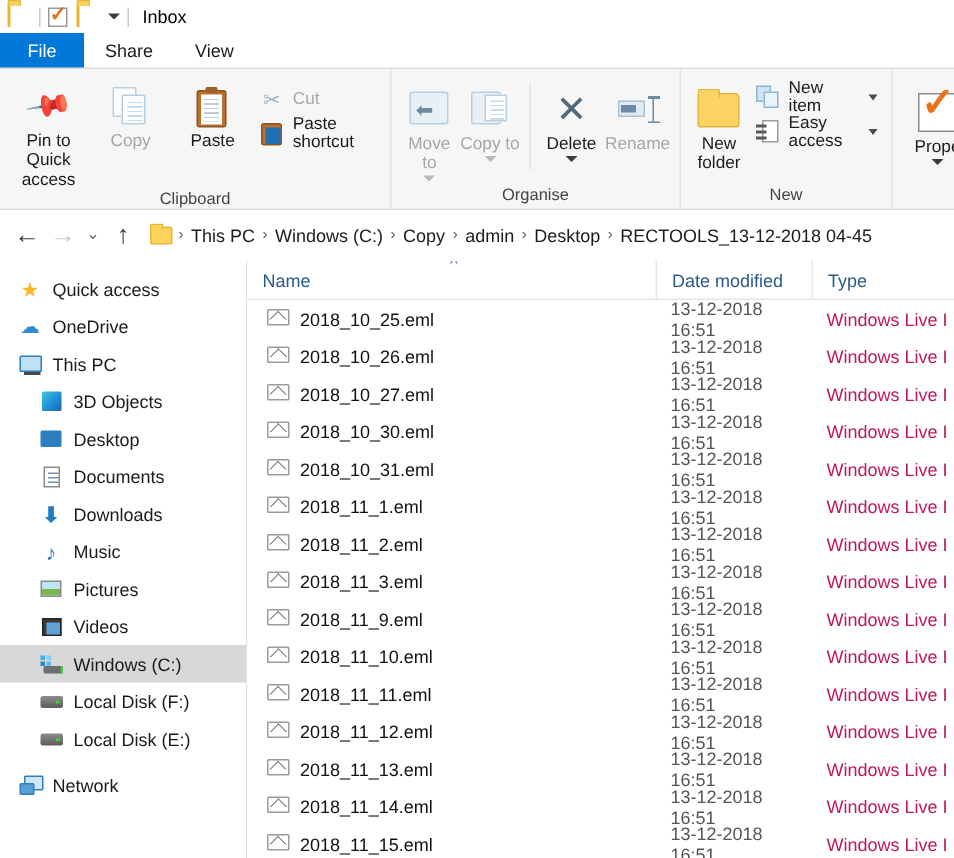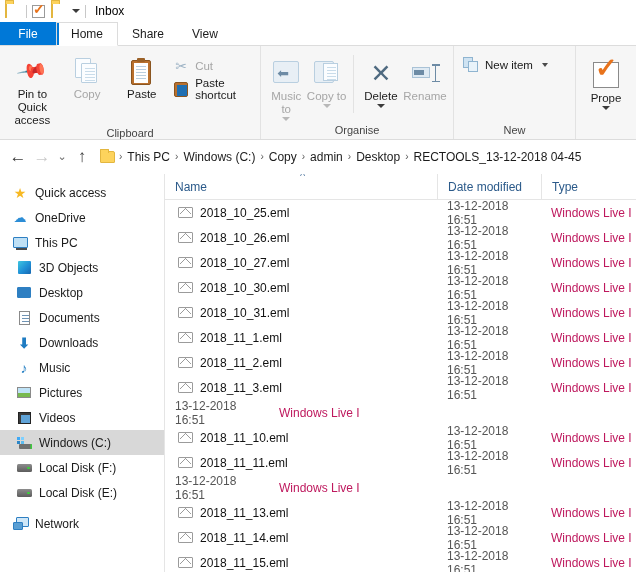--- a/index.html
+++ b/index.html
@@ -157,21 +157,21 @@
   .content { display:flex; height: 398px; }
   .sidebar {
     width: 165px; flex:none; background:#ffffff;
     border-right: 1px solid #e5e5e5;
     padding-top: 6px; overflow:hidden;
   }
   .nav-item {
     height: 25px; display:flex; align-items:center; gap:7px;
     padding-left: 12px; font-size:12px; color:#1b1b1b; white-space:nowrap;
   }
-  .nav-item.indent { padding-left: 16px; }
+  .nav-item.indent { padding-left: 26px; }
   .nav-item.selected { background:#d8d8d8; }
   .nav-ico { width:16px;height:16px;flex:none;display:flex;align-items:center;justify-content:center;}
 
   
   .ic-star { color:#f7b924; font-size:14px; line-height:1; }
   .ic-cloud { color:#2c8dd6; font-size:13px; line-height:1; }
   .ic-pc {
     width:15px;height:11px;border:1.5px solid #2e7fc2;background:#bfe0f5;border-radius:1px;position:relative;
   }
   .ic-pc::after{content:"";position:absolute;left:2px;bottom:-3px;width:11px;height:2px;background:#4a4a4a;}
@@ -226,21 +226,21 @@
   .col { padding-left:10px; height:26px; display:flex; align-items:center; position:relative; }
   .col + .col { border-left:1px solid #e5e5e5; }
   .col-name { width: 272px; }
   .col-date { width: 104px; }
   .col-type { flex:1; }
   .sortmark {
     position:absolute; left:135px; top:-4px; font-size:11px; color:#5a7fa5;
   }
   .rows { height: 372px; overflow:hidden; }
   .row { height:25px; display:flex; align-items:center; font-size:12px; }
-  .cell-name { width:272px; display:flex; align-items:center; gap:7px; padding-left:13px; color:#111; }
+  .cell-name { width:272px; display:flex; gap:7px; padding-left:13px; color:#111; }
   .cell-date { width:104px; padding-left:10px; color:#555; }
   .cell-type { flex:1; padding-left:10px; color:#be185d; white-space:nowrap; overflow:hidden; }
   .ic-eml {
     width:15px;height:11px;flex:none;position:relative;
     background:#ffffff;border:1px solid #9b9b9b;border-radius:1px;
   }
   .ic-eml::before{
     content:""; position:absolute; left:0px; top:0px; width:13px;height:6px;
     background:
       linear-gradient(to bottom right, transparent 47%, #9b9b9b 47%, #9b9b9b 55%, transparent 55%) 0 0/7px 7px no-repeat,
@@ -312,21 +312,20 @@
     <span class="tb-check"></span>
     <span style="width:6px"></span>
     <span class="tb-icon"><span class="folder-glyph"></span></span>
     <span class="tb-caret"></span>
     <span class="tb-sep"></span>
     <span class="tb-title">Inbox</span>
   </div>
 
   <div class="tabstrip">
     <div class="tab file">File</div>
-    <div class="tab active">Home</div>
     <div class="tab">Share</div>
     <div class="tab">View</div>
   </div>
 
   <div class="ribbon">
 
     <div class="group" style="width:261px">
       <div class="group-body">
         <div class="bigbtn">
           <span class="gi">
@@ -373,21 +372,21 @@
 
     <div class="group" style="width:193px">
       <div class="group-body" style="padding-top:2px">
         <div class="bigbtn dim" style="width:44px">
           <span class="gi">
             <span class="moveto-ico">
                 <span class="box"></span>
                 <span class="arw">⬅</span>
               </span>
           </span>
-          <span>Music to</span>
+          <span>Move to</span>
           <span class="caret-bot dim"></span>
         </div>
         <div class="bigbtn dim" style="width:44px">
           <span class="gi">
             <span class="copyto-ico">
                 <span class="box"></span>
                 <span class="pg"></span>
               </span>
           </span>
           <span>Copy to</span>
@@ -410,29 +409,45 @@
               </span>
           </span>
           <span>Rename</span>
         </div>
       </div>
       <div class="group-label">Organise</div>
     </div>
 
     <div class="group" style="width:141px">
       <div class="group-body" style="padding-top:2px">
+        <div class="bigbtn" style="width:50px">
+          <span class="gi">
+              <span class="newfolder-ico"></span>
+            </span>
+          <span>New folder</span>
+        </div>
         <div class="smallcol" style="padding-top:3px">
           <div class="smallbtn">
             <span class="si">
                 <span class="newitem-ico">
                   <span class="a"></span>
                   <span class="b"></span>
                 </span>
               </span>
             <span>New item</span>
+            <span class="caret-sm"></span>
+          </div>
+          <div class="smallbtn">
+            <span class="si">
+                <span class="easy-ico">
+                  <span class="pg"></span>
+                  <span class="ln"></span>
+                </span>
+              </span>
+            <span>Easy access</span>
             <span class="caret-sm"></span>
           </div>
         </div>
       </div>
       <div class="group-label">New</div>
     </div>
 
     <div class="group" style="width:60px;border-right:none">
       <div class="group-body" style="padding-top:4px;justify-content:center">
         <div class="bigbtn" style="width:54px">
@@ -630,40 +645,48 @@
           </div>
           <div class="row">
             <div class="cell-name">
               <span class="ic-eml"></span>
               <span>2018_11_3.eml</span>
             </div>
             <div class="cell-date">13-12-2018 16:51</div>
             <div class="cell-type">Windows Live I</div>
           </div>
           <div class="row">
+            <div class="cell-name">
+              <span class="ic-eml"></span>
+              <span>2018_11_9.eml</span>
+            </div>
             <div class="cell-date">13-12-2018 16:51</div>
             <div class="cell-type">Windows Live I</div>
           </div>
           <div class="row">
             <div class="cell-name">
               <span class="ic-eml"></span>
               <span>2018_11_10.eml</span>
             </div>
             <div class="cell-date">13-12-2018 16:51</div>
             <div class="cell-type">Windows Live I</div>
           </div>
           <div class="row">
             <div class="cell-name">
               <span class="ic-eml"></span>
               <span>2018_11_11.eml</span>
             </div>
             <div class="cell-date">13-12-2018 16:51</div>
             <div class="cell-type">Windows Live I</div>
           </div>
           <div class="row">
+            <div class="cell-name">
+              <span class="ic-eml"></span>
+              <span>2018_11_12.eml</span>
+            </div>
             <div class="cell-date">13-12-2018 16:51</div>
             <div class="cell-type">Windows Live I</div>
           </div>
           <div class="row">
             <div class="cell-name">
               <span class="ic-eml"></span>
               <span>2018_11_13.eml</span>
             </div>
             <div class="cell-date">13-12-2018 16:51</div>
             <div class="cell-type">Windows Live I</div>

